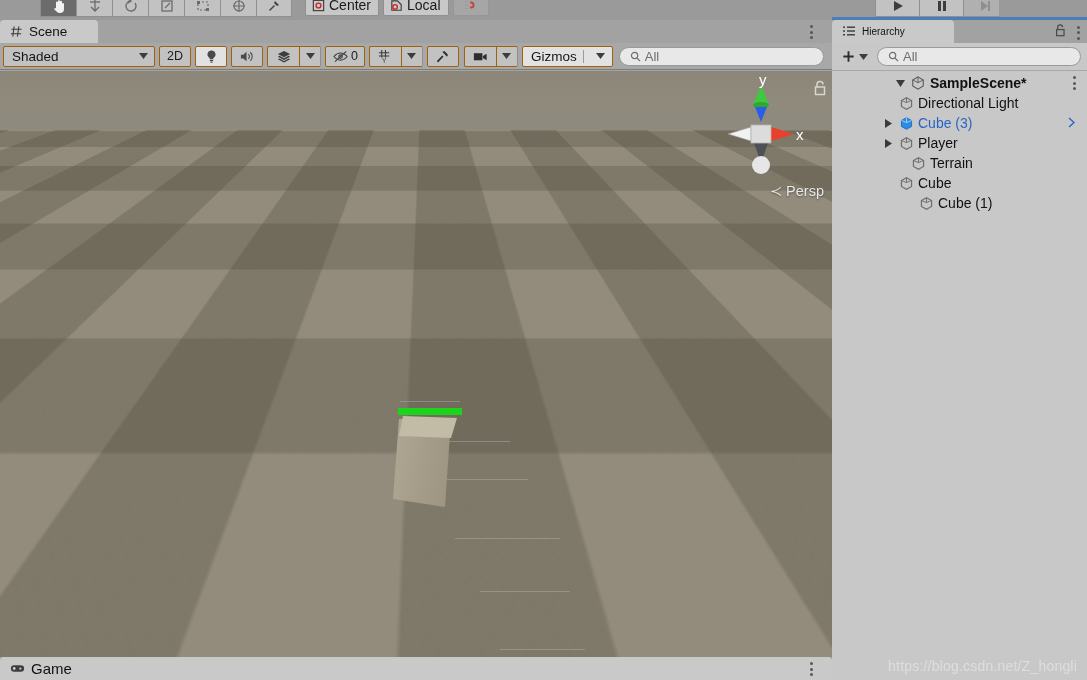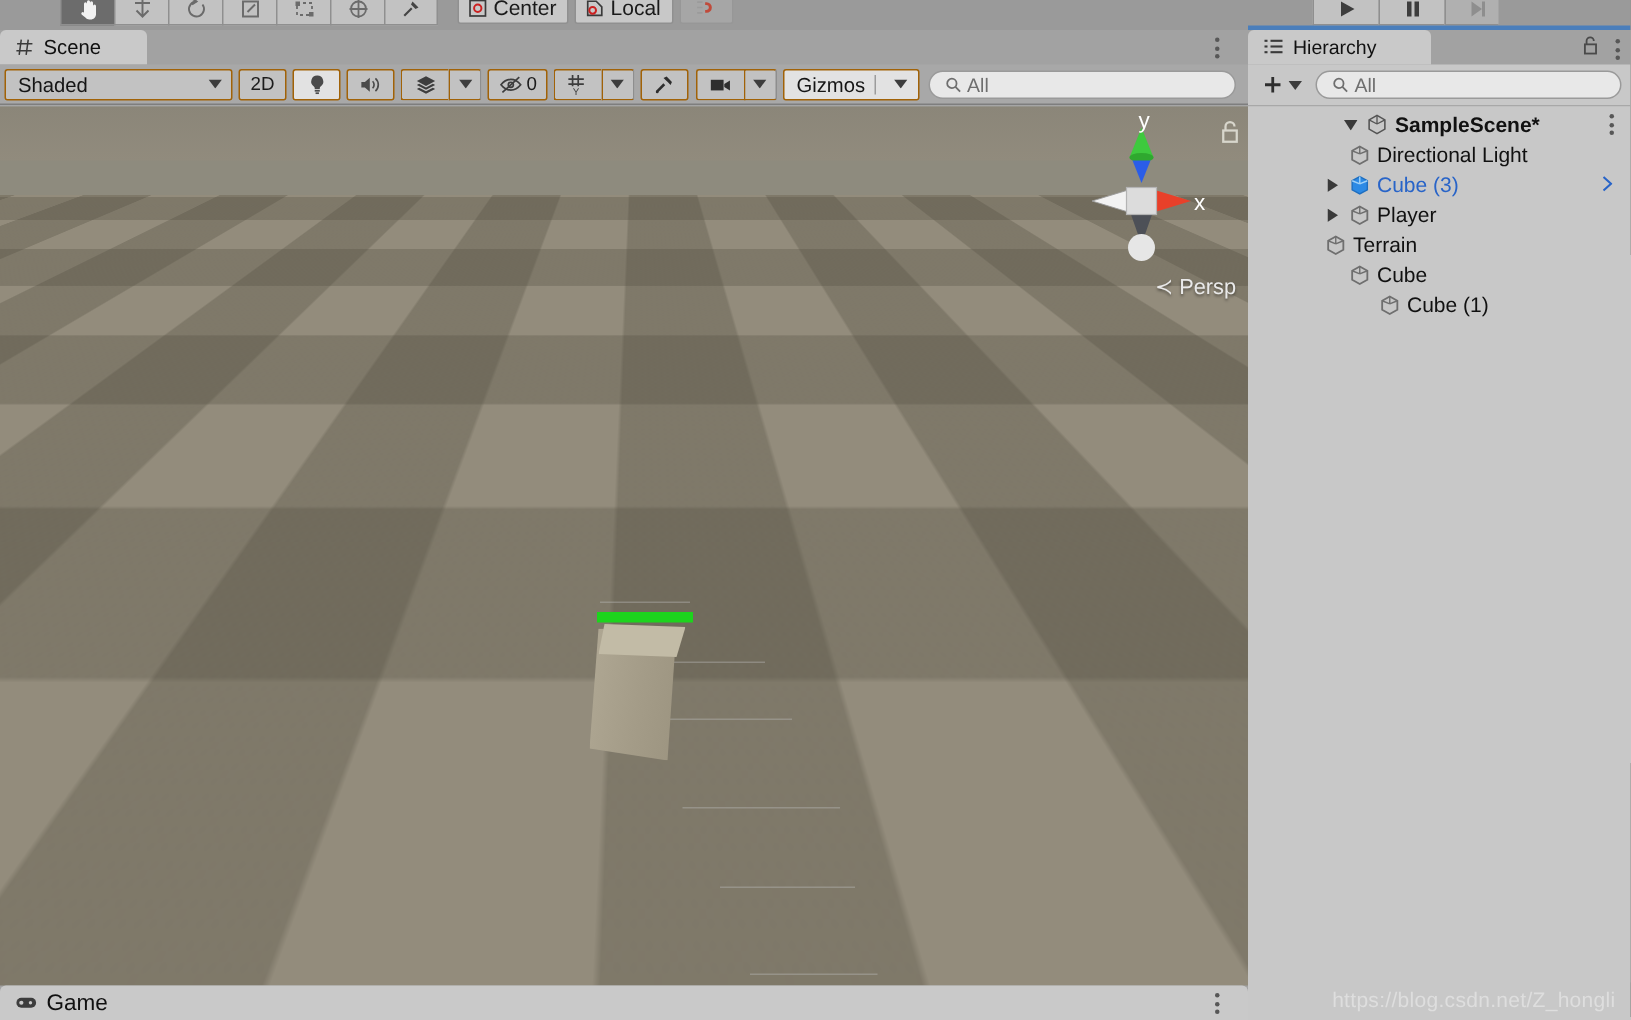--- a/index.html
+++ b/index.html
@@ -171,21 +171,21 @@
   .gizmo-lock { position: absolute; right: 4px; top: 8px; }
 
   
   .hierarchy { position: absolute; left: 832px; top: 20px; width: 255px; height: 660px; background: #c8c8c8; }
   .hier-accent { position: absolute; left: 0; top: -3px; width: 255px; height: 3px; background: #4a7ebb; }
   .hier-tabbar { position: relative; height: 23px; background: #a2a2a2; display: flex; align-items: flex-end; }
   .hier-tab {
     height: 23px; min-width: 122px; background: #c9c9c9;
     border-top-left-radius: 4px; border-top-right-radius: 4px;
     display: flex; align-items: center; gap: 6px; padding: 0 12px 0 10px;
-    font-size: 13px; color: #111;
+    font-size: 10px; color: #111;
   }
   .hier-tools { position: absolute; right: 6px; top: 3px; display: flex; align-items: center; gap: 10px; }
   .hier-toolbar {
     height: 28px; background: #c8c8c8; display: flex; align-items: center;
     padding: 0 6px; gap: 6px; border-bottom: 1px solid #a8a8a8;
   }
   .plus-btn { display: flex; align-items: center; gap: 3px; padding: 0 3px; }
   .hier-search {
     flex: 1; height: 19px; background: #e8e8e8; border: 1px solid #9a9a9a; border-radius: 10px;
     display: flex; align-items: center; gap: 4px; padding: 0 10px;
@@ -653,21 +653,21 @@
         </span>
         <span class="icn">
           <svg width="15" height="15" viewBox="0 0 16 16">
               <path d="M8 1.8l5.4 3v6.4L8 14.2l-5.4-3V4.8z" fill="none" stroke="#6f6f6f" stroke-width="1.3"></path>
               <path d="M8 1.8v5.2M8 7l5.4-2.2M8 7L2.6 4.8" stroke="#6f6f6f" stroke-width="1"></path>
             </svg>
         </span>
         <span>Player</span>
       </div>
 
-      <div class="hrow" style="padding-left:48px;">
+      <div class="hrow" style="padding-left:76px;">
         <span class="icn">
           <svg width="15" height="15" viewBox="0 0 16 16">
               <path d="M8 1.8l5.4 3v6.4L8 14.2l-5.4-3V4.8z" fill="none" stroke="#6f6f6f" stroke-width="1.3"></path>
               <path d="M8 1.8v5.2M8 7l5.4-2.2M8 7L2.6 4.8" stroke="#6f6f6f" stroke-width="1"></path>
             </svg>
         </span>
         <span>Terrain</span>
       </div>
 
       <div class="hrow" style="padding-left:64px;">

